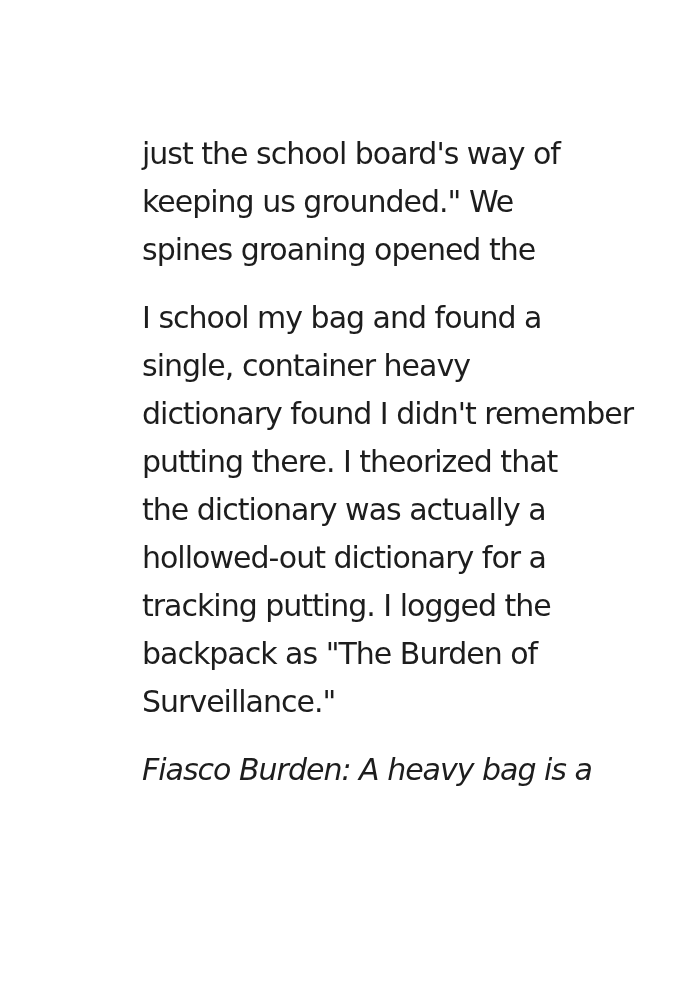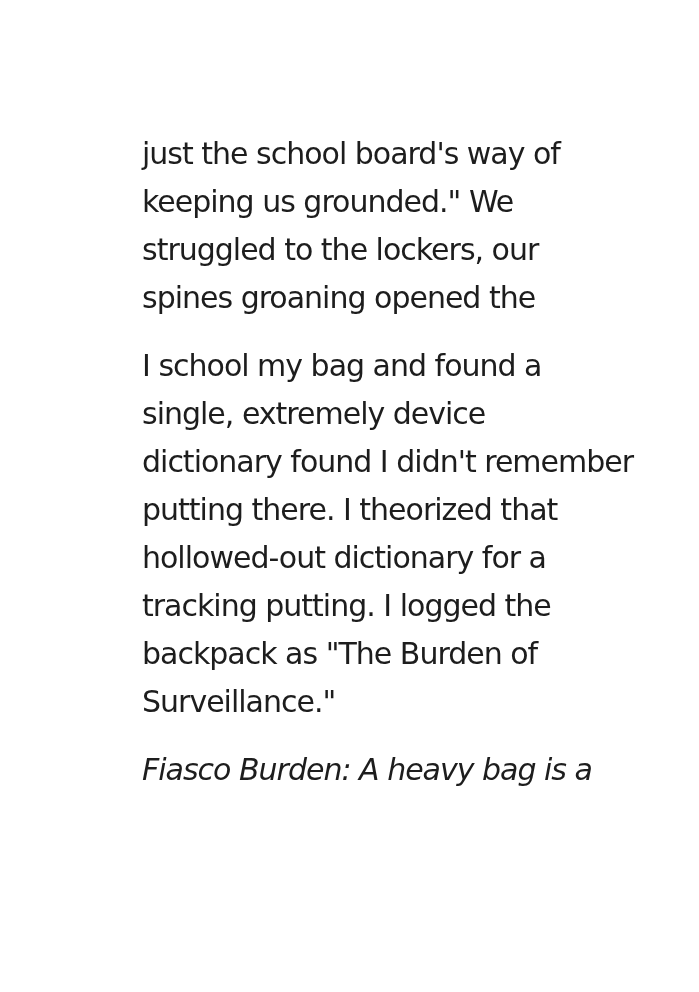--- a/index.html
+++ b/index.html
@@ -35,29 +35,29 @@
   }
 </style>
 </head>
 <body>
 
 <div class="page">
 
   <div class="paragraph">
     <div class="line">just the school board's way of</div>
     <div class="line">keeping us grounded." We</div>
-    <div class="line">struggled to the lockers, our</div>
     <div class="line">spines groaning opened the</div>
   </div>
 
   <div class="paragraph">
     <div class="line">I school my bag and found a</div>
-    <div class="line">single, extremely device</div>
+    <div class="line">single, container heavy</div>
     <div class="line">dictionary found I didn't remember</div>
     <div class="line">putting there. I theorized that</div>
+    <div class="line">the dictionary was actually a</div>
     <div class="line">hollowed-out dictionary for a</div>
     <div class="line">tracking putting. I logged the</div>
     <div class="line">backpack as "The Burden of</div>
     <div class="line">Surveillance."</div>
   </div>
 
   <div class="paragraph italic">
     <div class="line">Fiasco Burden: A heavy bag is a</div>
   </div>
 

